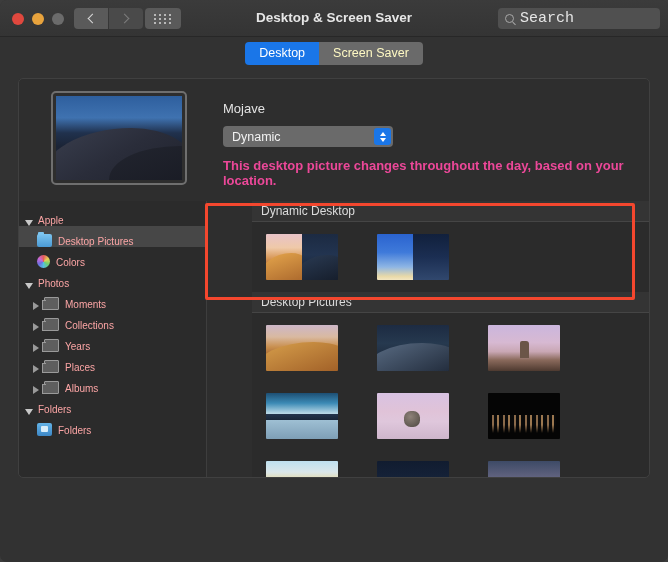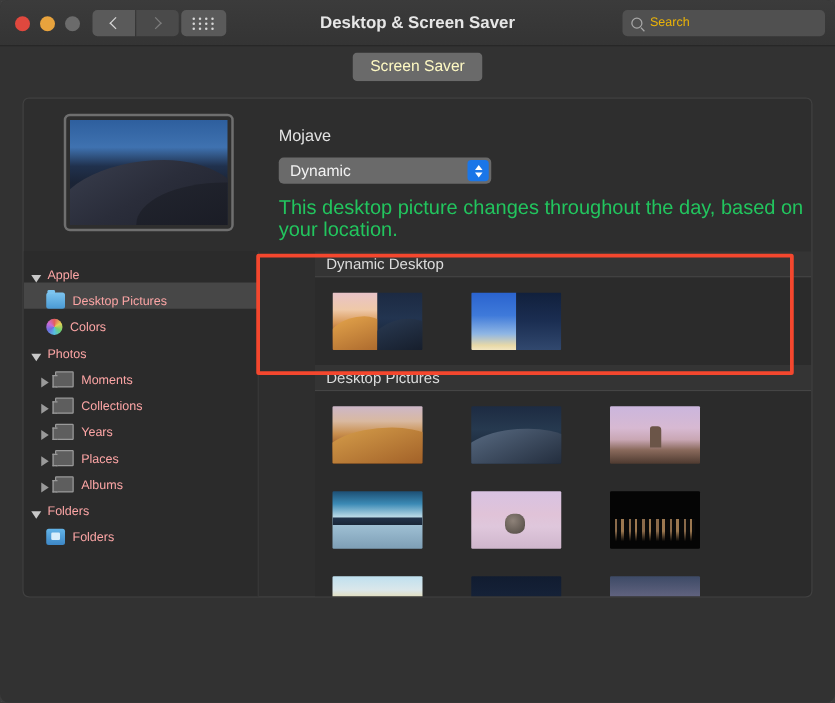--- a/index.html
+++ b/index.html
@@ -67,21 +67,21 @@
   }
 
   .searchbox {
     position: absolute; right: 8px; top: 8px;
     width: 162px; height: 21px;
     background: #505050; border-radius: 4px;
     display: flex; align-items: center; padding-left: 7px;
   }
   .mag { width: 9px; height: 9px; border: 1.3px solid #a8a8a8; border-radius: 50%; position: relative; flex: 0 0 auto; }
   .mag::after { content: ""; position: absolute; right: -3px; bottom: -2px; width: 4px; height: 1.3px; background: #a8a8a8; transform: rotate(45deg); }
-  .searchph { color: #eab308; font-size: 10px; margin-left: 6px; }
+  .searchph { color: #e5e5e5; font-size: 15px; margin-left: 6px; font-family: Liberation Mono, monospace; }
 
   
   .tabsrow { height: 33px; flex: 0 0 33px; display: flex; align-items: center; justify-content: center; }
   .tabs { display: flex; border-radius: 4px; overflow: hidden; }
   .tab {
     font-size: 12.5px; padding: 4px 14px 5px;
     background: #6a6a6a; color: #fef9c3;
   }
   .tab.active { background: #1a76e8; color: #fff; }
 
@@ -129,21 +129,21 @@
   }
   .popup-label { color: #f2f2f2; font-size: 12.5px; padding-left: 9px; }
   .popup-arrows {
     position: absolute; right: 2px; top: 2px;
     width: 17px; height: 17px; background: #1a76e8; border-radius: 3px;
     display: flex; flex-direction: column; align-items: center; justify-content: center; gap: 2px;
   }
   .popup-arrows i { width: 0; height: 0; border-left: 3.5px solid transparent; border-right: 3.5px solid transparent; display: block; }
   .popup-arrows i.up { border-bottom: 4px solid #fff; }
   .popup-arrows i.down { border-top: 4px solid #fff; }
-  .meta-desc { margin-top: 11px; color: #22c55e; font-size: 16px; }
+  .meta-desc { margin-top: 11px; color: #ec4899; font-size: 13px; font-weight: bold; }
 
   
   .sidebar {
     position: absolute; left: 0; top: 122px;
     width: 188px; bottom: 0;
     background: #2b2b2b;
     border-right: 1px solid #3e3e3e;
     border-radius: 0 0 0 5px;
     padding-top: 4px;
     overflow: hidden;
@@ -287,20 +287,21 @@
     <div class="wtitle">Desktop &amp; Screen Saver</div>
 
     <div class="searchbox">
       <span class="mag"></span>
       <span class="searchph">Search</span>
     </div>
   </div>
 
   <div class="tabsrow">
     <div class="tabs">
+      <div class="tab active">Desktop</div>
       <div class="tab">Screen Saver</div>
     </div>
   </div>
 
   <div class="panel">
 
     <div class="preview-wrap">
       <div class="preview-frame">
         <div class="preview-img"></div>
       </div>

